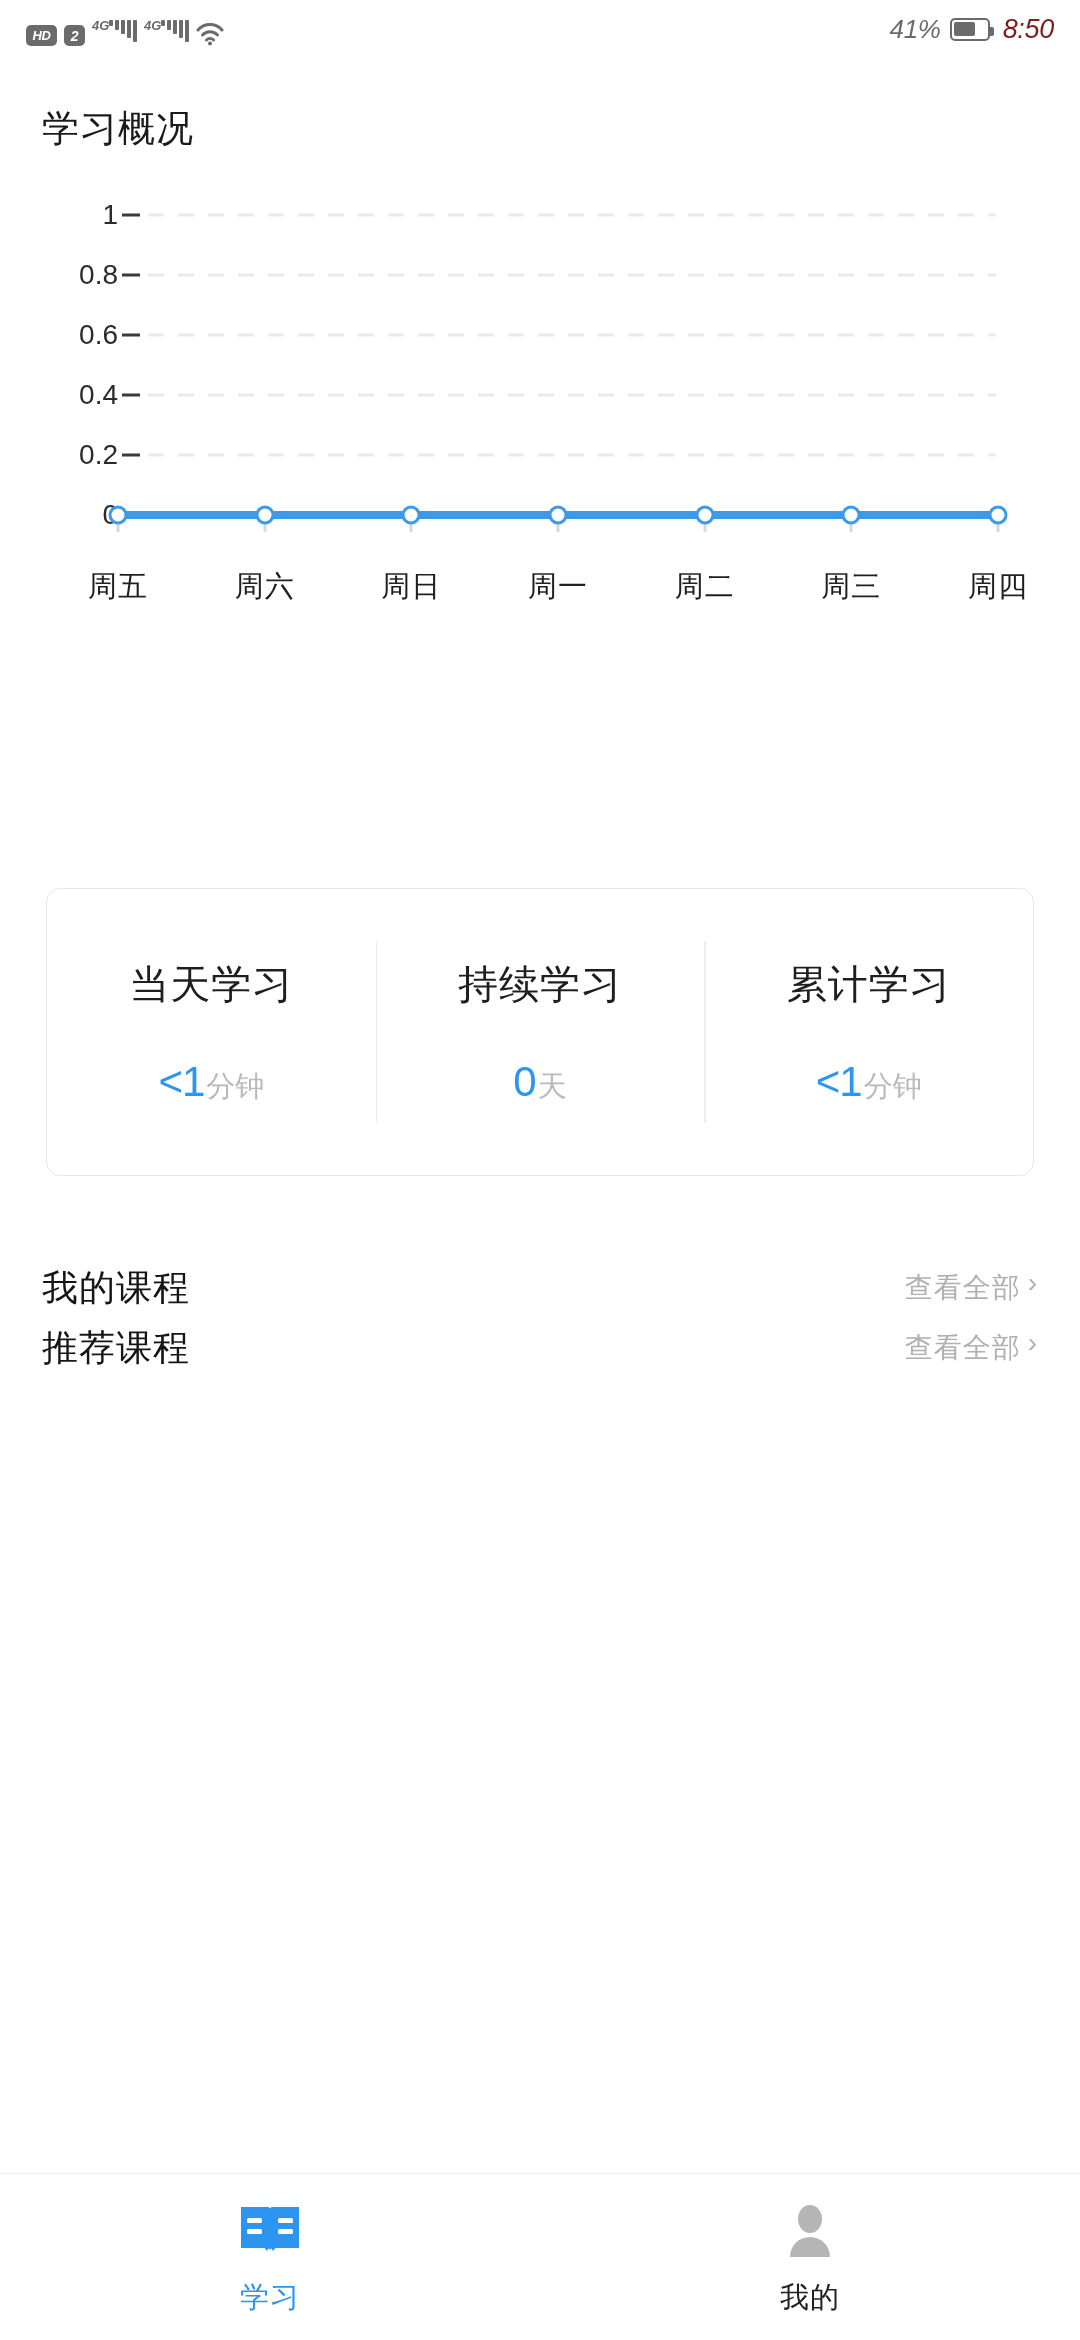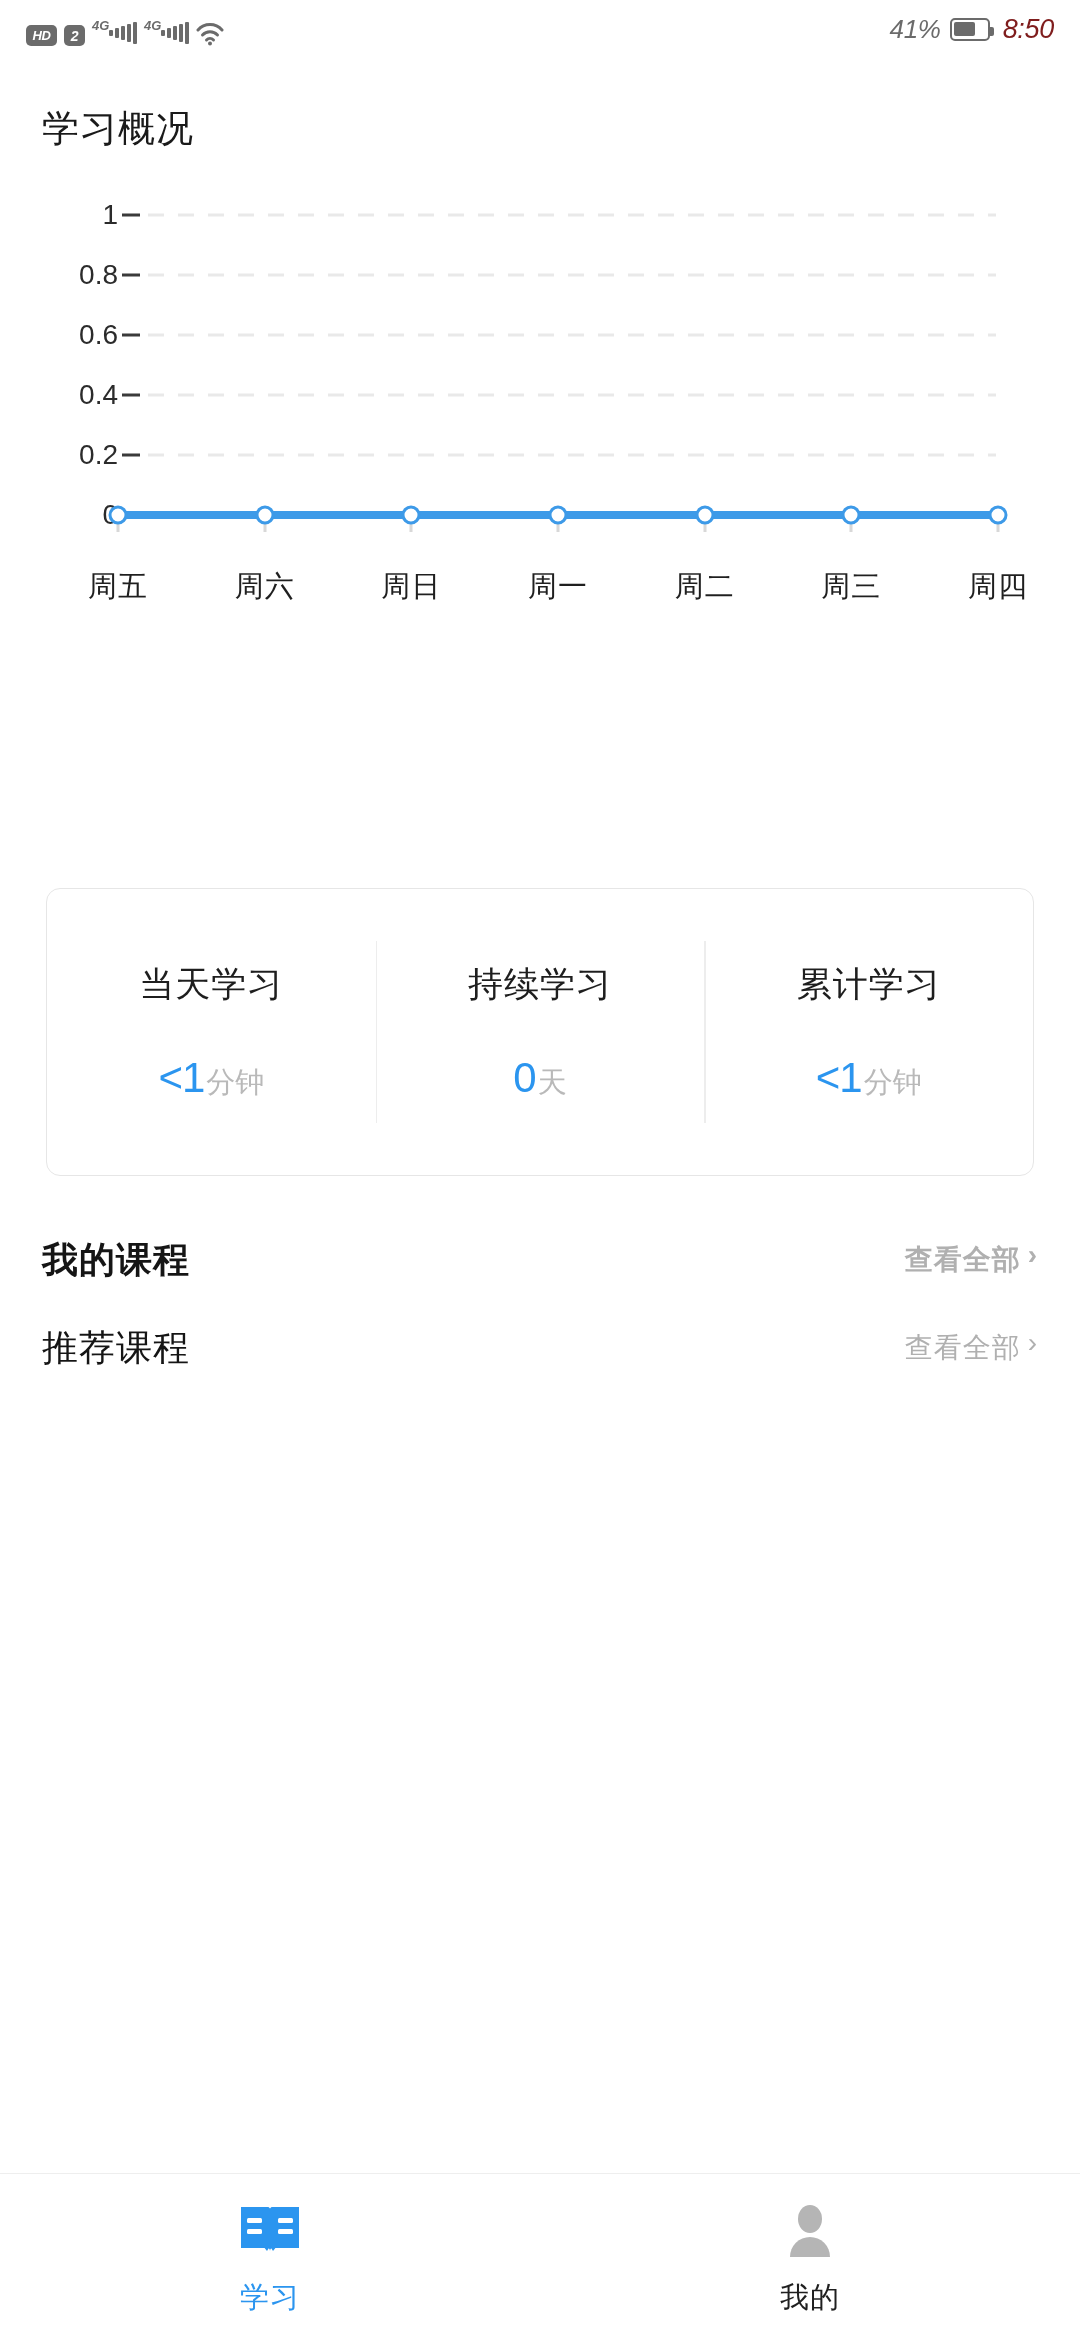--- a/index.html
+++ b/index.html
@@ -23,21 +23,21 @@
 
   .badge-hd, .badge-num {
     background:#6b6b6b; color:#fff; border-radius:5px;
     font-size:15px; font-weight:bold; line-height:1;
     display:flex; align-items:center; justify-content:center;
     letter-spacing:-0.5px;
   }
   .badge-hd { width:31px; height:21px; font-size:13px; }
   .badge-num { width:21px; height:21px; font-size:14px; }
 
-  .sig { display:flex; align-items:center; gap:2px; position:relative; padding-left:17px; height:26px;}
+  .sig { display:flex; align-items:flex-start; gap:2px; position:relative; padding-left:17px; height:26px;}
   .sig .g { position:absolute; left:0; top:-2px; font-size:13px; color:#6b6b6b; font-weight:bold; }
   .sig .bar { width:4px; background:#6b6b6b; border-radius:1px; }
   .sig .b1 { height:6px; } .sig .b2 { height:10px; }
   .sig .b3 { height:14px; } .sig .b4 { height:18px; } .sig .b5 { height:22px; }
 
   .wifi { position:relative; width:28px; height:24px; }
   .wifi svg { width:28px; height:24px; display:block; }
 
   .battery-pct { font-size:26px; color:#6b6b6b; letter-spacing:-0.3px; }
   .battery { position:relative; width:40px; height:23px; border:2.5px solid #6b6b6b; border-radius:5px; display:flex; align-items:center; padding:2.5px; }
@@ -90,21 +90,21 @@
   .stats-card {
     position:absolute; top:888px; left:46px; width:988px; height:288px;
     border:1.5px solid #e6e6e6; border-radius:14px; background:#fff;
     display:flex; align-items:center;
   }
   .stat { flex:1; display:flex; flex-direction:column; align-items:center; justify-content:center; position:relative; height:100%; }
   .stat + .stat::before {
     content:""; position:absolute; left:0; top:52px; bottom:52px;
     width:1.5px; background:#ededed;
   }
-  .stat-label { font-size:35px; color:#1e1e1e; letter-spacing:1px; margin-bottom:46px; }
+  .stat-label { font-size:40px; color:#1e1e1e; letter-spacing:1px; margin-bottom:46px; }
   .stat-value { display:flex; align-items:baseline; }
   .stat-num { font-size:42px; color:#2b95ef; letter-spacing:-1px; }
   .stat-unit { font-size:29px; color:#b9b9b9; margin-left:2px; }
 
   
   .section-row {
     position:absolute; left:0; width:1080px; height:92px;
     display:flex; align-items:center; justify-content:space-between;
     padding:0 42px;
   }
@@ -231,21 +231,21 @@
     </div>
     <div class="stat">
       <div class="stat-label">累计学习</div>
       <div class="stat-value">
         <span class="stat-num">&lt;1</span>
         <span class="stat-unit">分钟</span>
       </div>
     </div>
   </div>
 
-  <div class="section-row" style="top:1214px;font-weight:bold;">
+  <div class="section-row" style="top:1242px;">
     <div class="section-title">我的课程</div>
     <div class="section-more">
       <span>查看全部</span>
       <span class="chev">›</span>
     </div>
   </div>
 
   <div class="section-row" style="top:1302px;">
     <div class="section-title">推荐课程</div>
     <div class="section-more">

